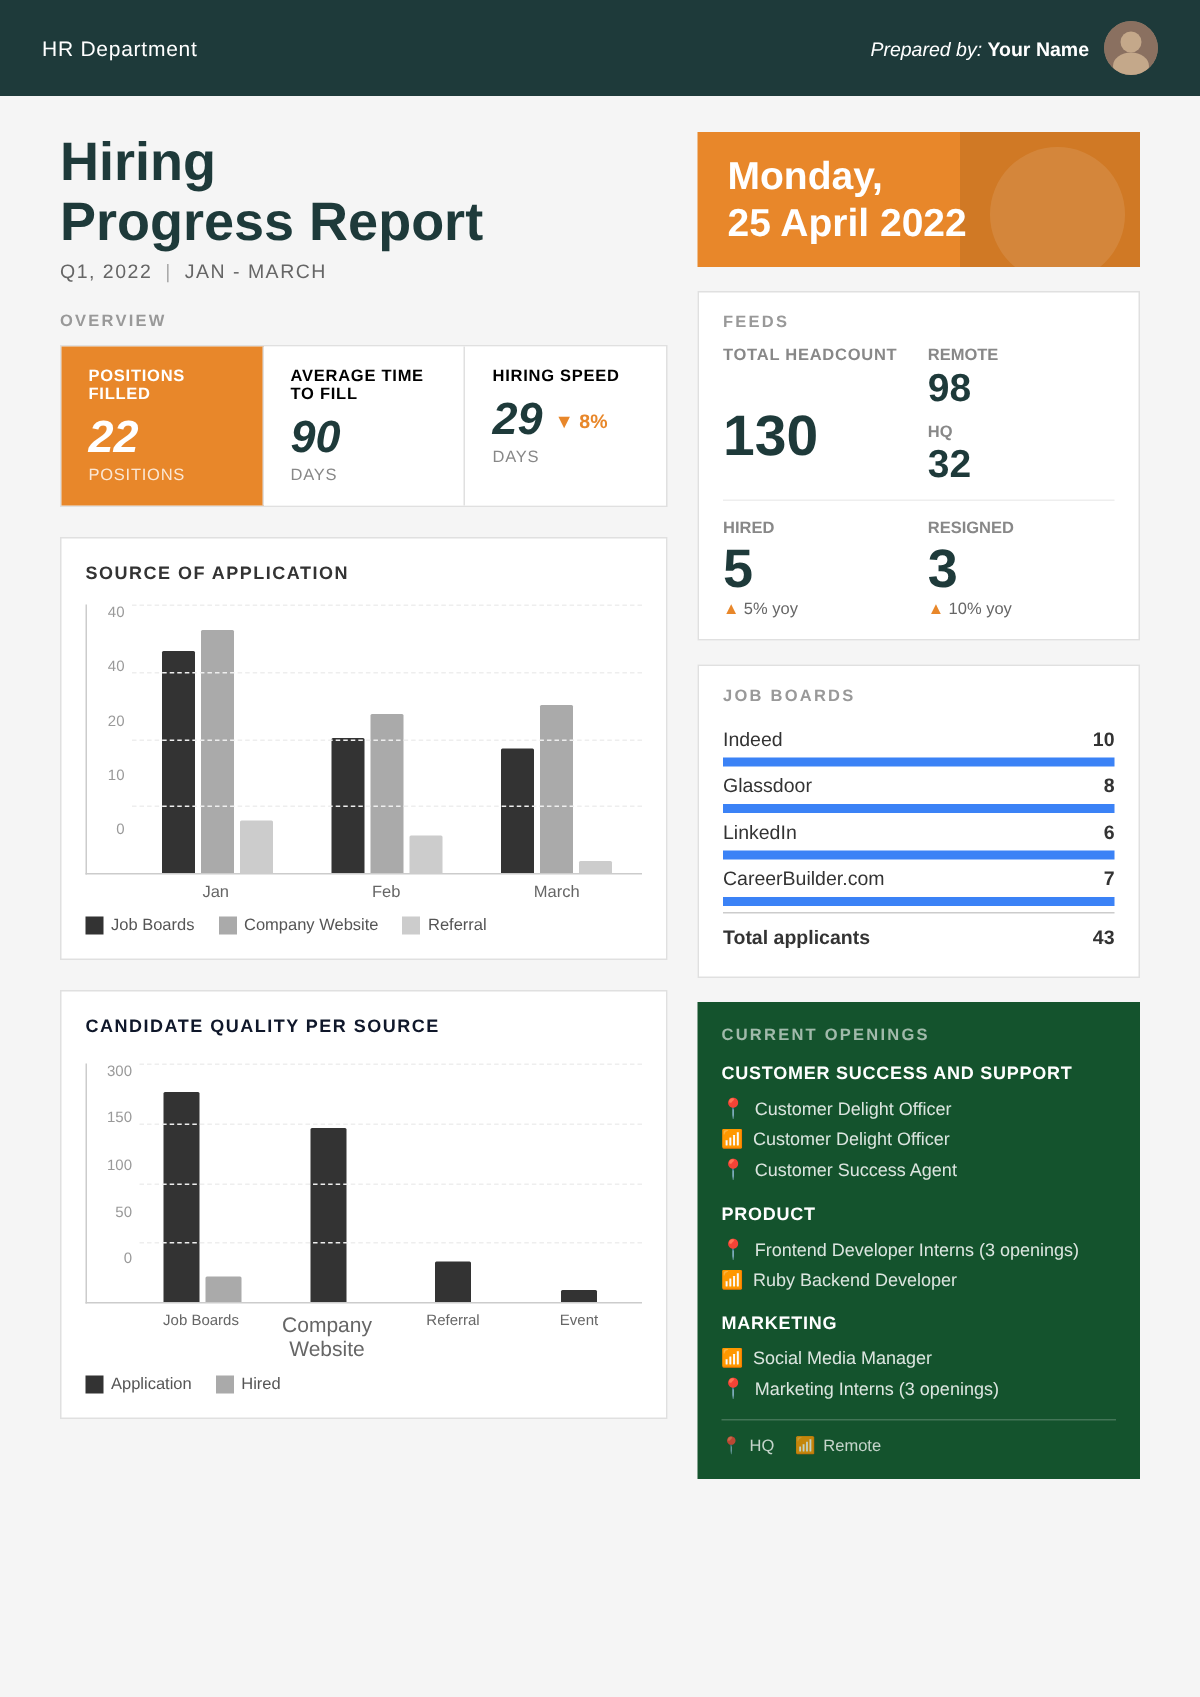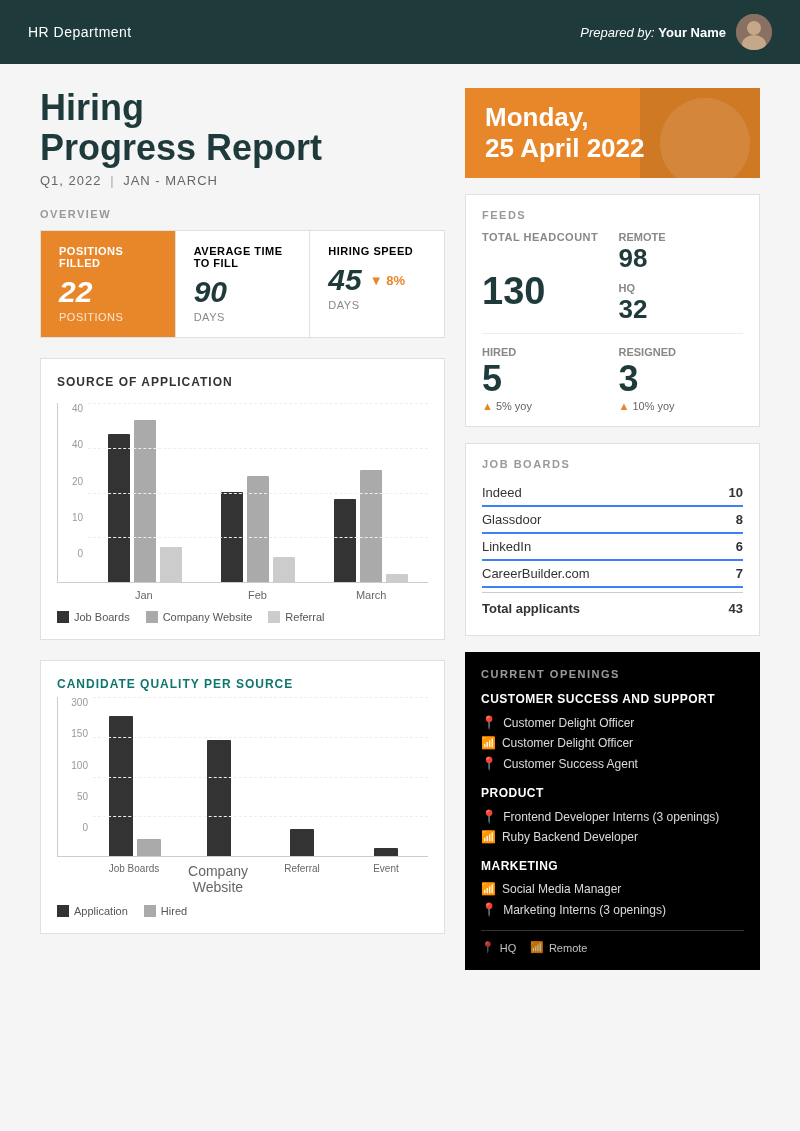--- a/index.html
+++ b/index.html
@@ -44,41 +44,41 @@
     .chart-section { background: white; border: 1px solid #e0e0e0; padding: 16px; }
     .chart-section h3 { font-size: 12px; font-weight: 700; letter-spacing: 1px; text-transform: uppercase; color: #333; margin-bottom: 14px; }
 
     .bar-chart { position: relative; height: 220px; }
     .legend { display: flex; gap: 16px; margin-top: 10px; }
     .legend-item { display: flex; align-items: center; gap: 5px; font-size: 11px; color: #555; }
     .legend-dot { width: 12px; height: 12px; }
 
     
     .cq-chart { background: white; border: 1px solid #e0e0e0; padding: 16px; }
-    .cq-chart h3 { font-size: 12px; font-weight: 700; letter-spacing: 1px; text-transform: uppercase; color: #0f766e; margin-bottom: 6px; }
+    .cq-chart h3 { font-size: 12px; font-weight: 700; letter-spacing: 1px; text-transform: uppercase; color: #0f172a; margin-bottom: 18px; }
 
     
     .right-col { display: flex; flex-direction: column; gap: 16px; }
 
     
     .date-banner { background: #e8872a; color: white; padding: 18px 20px; font-size: 26px; font-weight: 800; line-height: 1.2; height: 90px; display: flex; align-items: center; position: relative; overflow: hidden; }
     .date-banner-overlay { position: absolute; right: 0; top: 0; bottom: 0; width: 120px; background: rgba(0,0,0,0.1); }
 
     
     .feeds-section { background: white; border: 1px solid #e0e0e0; padding: 14px 16px; }
 
     
     .jobboards-section { background: white; border: 1px solid #e0e0e0; padding: 14px 16px; }
-    .jb-row { display: flex; justify-content: space-between; align-items: center; padding: 5px 0; font-size: 13px; color: #333; border-bottom: 2px solid #3b82f6; }
+    .jb-row { display: flex; justify-content: space-between; align-items: center; padding: 5px 0; font-size: 13px; color: #333; border-bottom: 6px solid #3b82f6; }
     .jb-row:last-child { border-bottom: none; }
     .jb-row.total { font-weight: 700; border-top: 1px solid #ccc; padding-top: 8px; margin-top: 4px; }
     .jb-val { font-weight: 700; color: #333; }
 
     
-    .openings-section { background: #000000; color: white; padding: 16px; }
+    .openings-section { background: #14532d; color: white; padding: 16px; }
     .openings-section .section-label { color: rgba(255,255,255,0.6); }
     .opening-category { font-size: 12px; font-weight: 800; color: white; margin: 12px 0 6px 0; letter-spacing: 0.5px; text-transform: uppercase; }
     .opening-category:first-of-type { margin-top: 4px; }
     .opening-item { font-size: 12px; color: rgba(255,255,255,0.85); padding: 3px 0; display: flex; align-items: center; gap: 6px; }
     .icon-pin { color: #e8872a; font-size: 13px; }
     .icon-wifi { color: #e8872a; font-size: 12px; }
     .openings-legend { display: flex; gap: 14px; margin-top: 10px; border-top: 1px solid rgba(255,255,255,0.2); padding-top: 10px; }
     .openings-legend-item { display: flex; align-items: center; gap: 5px; font-size: 11px; color: rgba(255,255,255,0.75); }
   </style>
 </head>
@@ -126,21 +126,21 @@
           <div class="card-sub">POSITIONS</div>
         </div>
         <div class="ov-card">
           <div class="card-label">AVERAGE TIME TO FILL</div>
           <div class="card-value">90</div>
           <div class="card-sub">DAYS</div>
         </div>
         <div class="ov-card">
           <div class="card-label">HIRING SPEED</div>
           <div class="hiring-speed-val">
-            <div class="card-value">45</div>
+            <div class="card-value">29</div>
             <span class="badge-down">▼ 8%</span>
           </div>
           <div class="card-sub">DAYS</div>
         </div>
       </div>
     </div>
 
     <div class="chart-section">
       <h3>SOURCE OF APPLICATION</h3>
       <div class="bar-chart">

